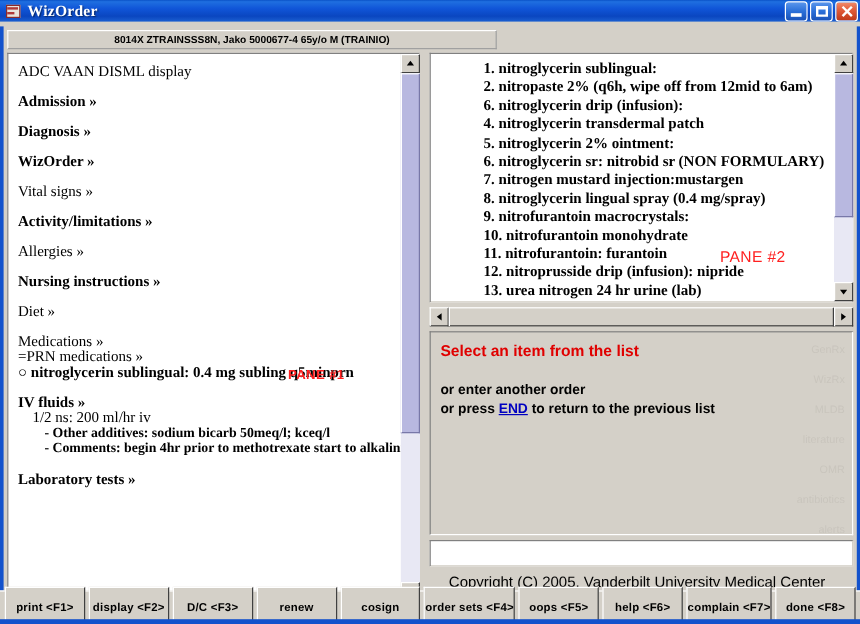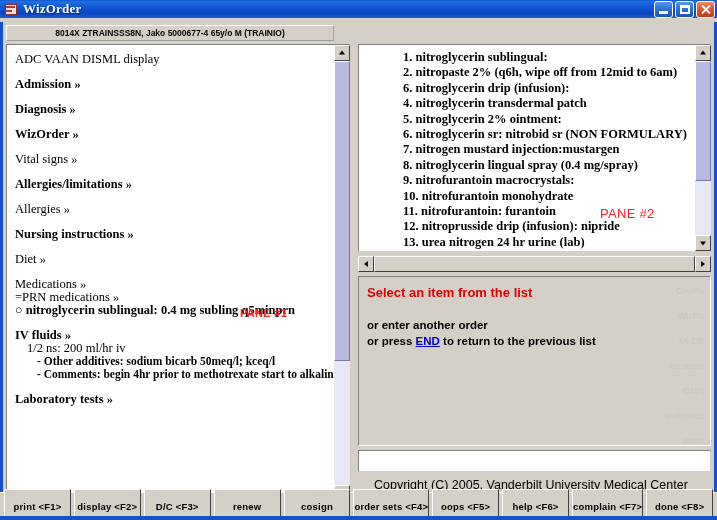--- a/index.html
+++ b/index.html
@@ -116,21 +116,21 @@
     width: 717px;
     height: 498px;
     background: #d4d0c8;
     box-sizing: border-box;
   }
 
   
   .patient-bar {
     position: absolute;
     left: 6px; top: 3px;
-    width: 328px;
+    width: 408px;
     height: 16px;
     background: #d4d0c8;
     border: 1px solid #a0a0a0;
     border-top-color: #ffffff;
     border-left-color: #ffffff;
     box-sizing: border-box;
     display: flex;
     align-items: center;
     justify-content: center;
   }
@@ -478,21 +478,21 @@
       <span>8014X ZTRAINSSS8N, Jako 5000677-4 65y/o M (TRAINIO)</span>
     </div>
 
     <div class="pane1">
       <div class="pane1-inner" id="pane1-lines">
           <div class="p1line">ADC VAAN DISML display</div>
           <div class="p1line bold gap">Admission »</div>
           <div class="p1line bold gap">Diagnosis »</div>
           <div class="p1line bold gap">WizOrder »</div>
           <div class="p1line gap">Vital signs »</div>
-          <div class="p1line bold gap">Allergies/limitations »</div>
+          <div class="p1line bold gap">Activity/limitations »</div>
           <div class="p1line gap">Allergies »</div>
           <div class="p1line bold gap">Nursing instructions »</div>
           <div class="p1line gap">Diet »</div>
           <div class="p1line gap">Medications »</div>
           <div class="p1line">=PRN medications »</div>
           <div class="p1line bold">○ nitroglycerin sublingual:  0.4 mg subling q5minprn</div>
           <div class="p1line bold gap">IV fluids »</div>
           <div class="p1line indent1">1/2 ns:  200 ml/hr iv</div>
           <div class="p1line bold indent2 tiny">- Other additives: sodium bicarb 50meq/l; kceq/l</div>
           <div class="p1line bold indent2 tiny">- Comments: begin 4hr prior to methotrexate start to alkalinize urine</div>

